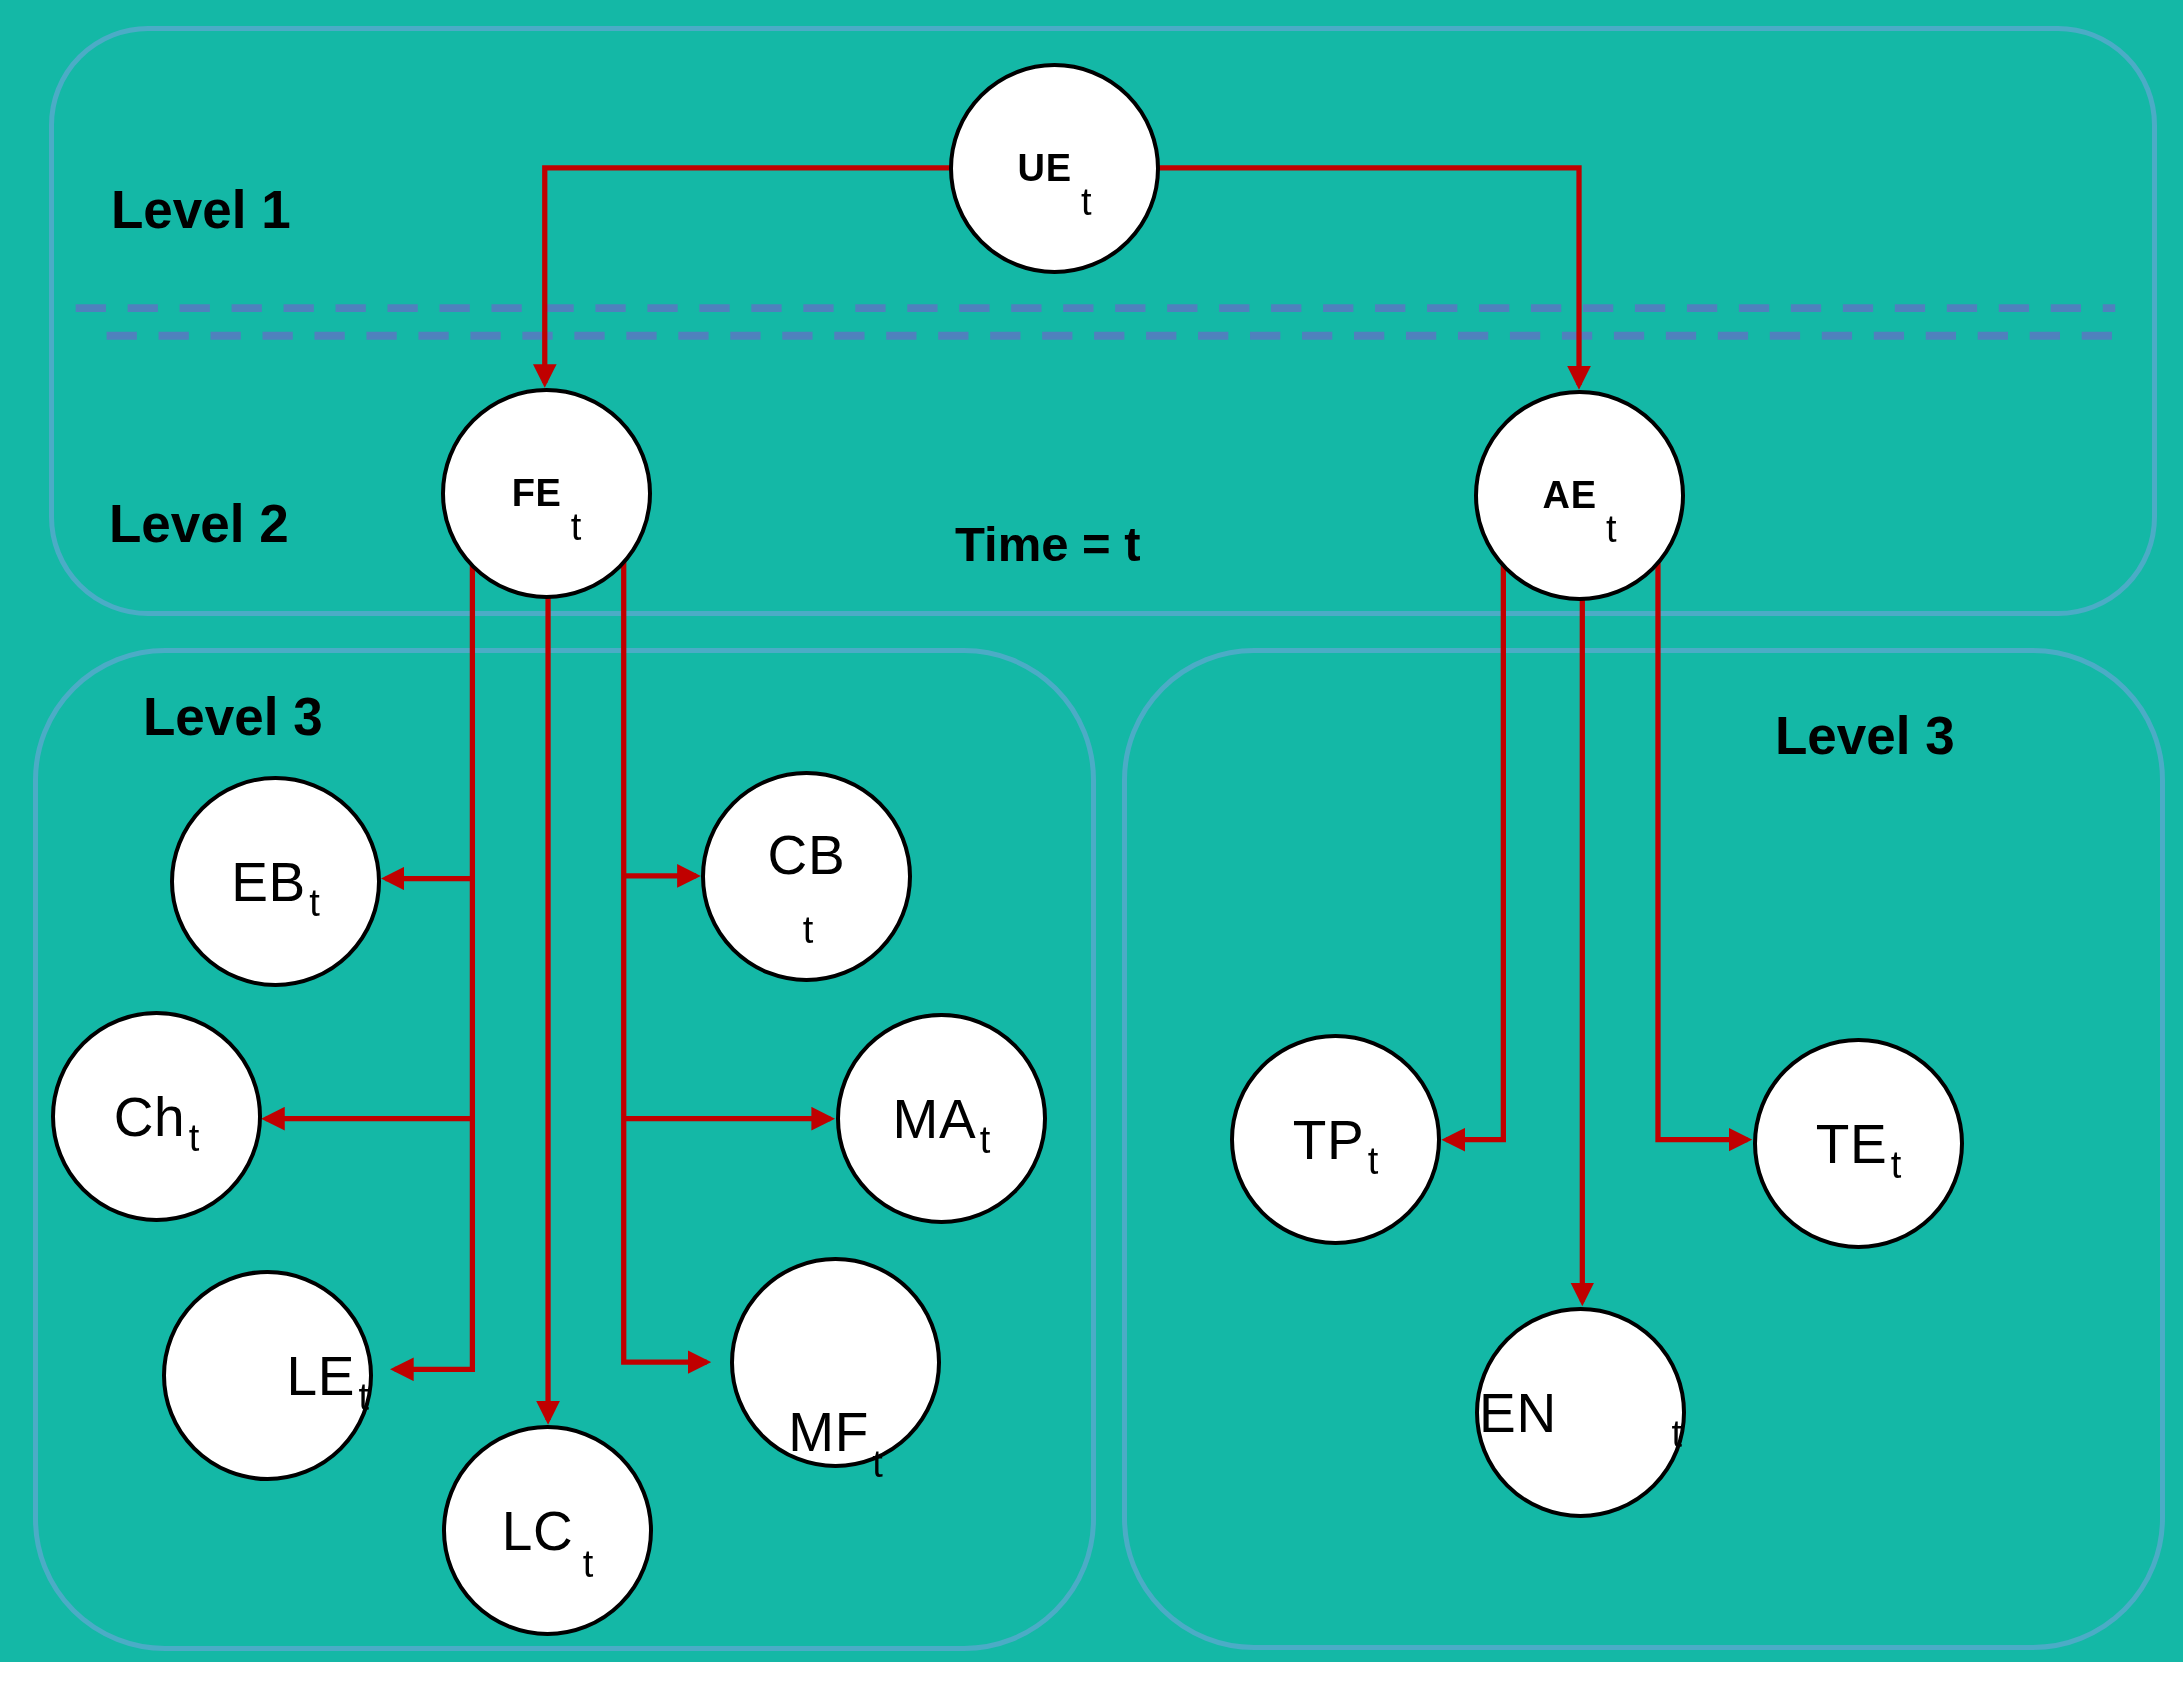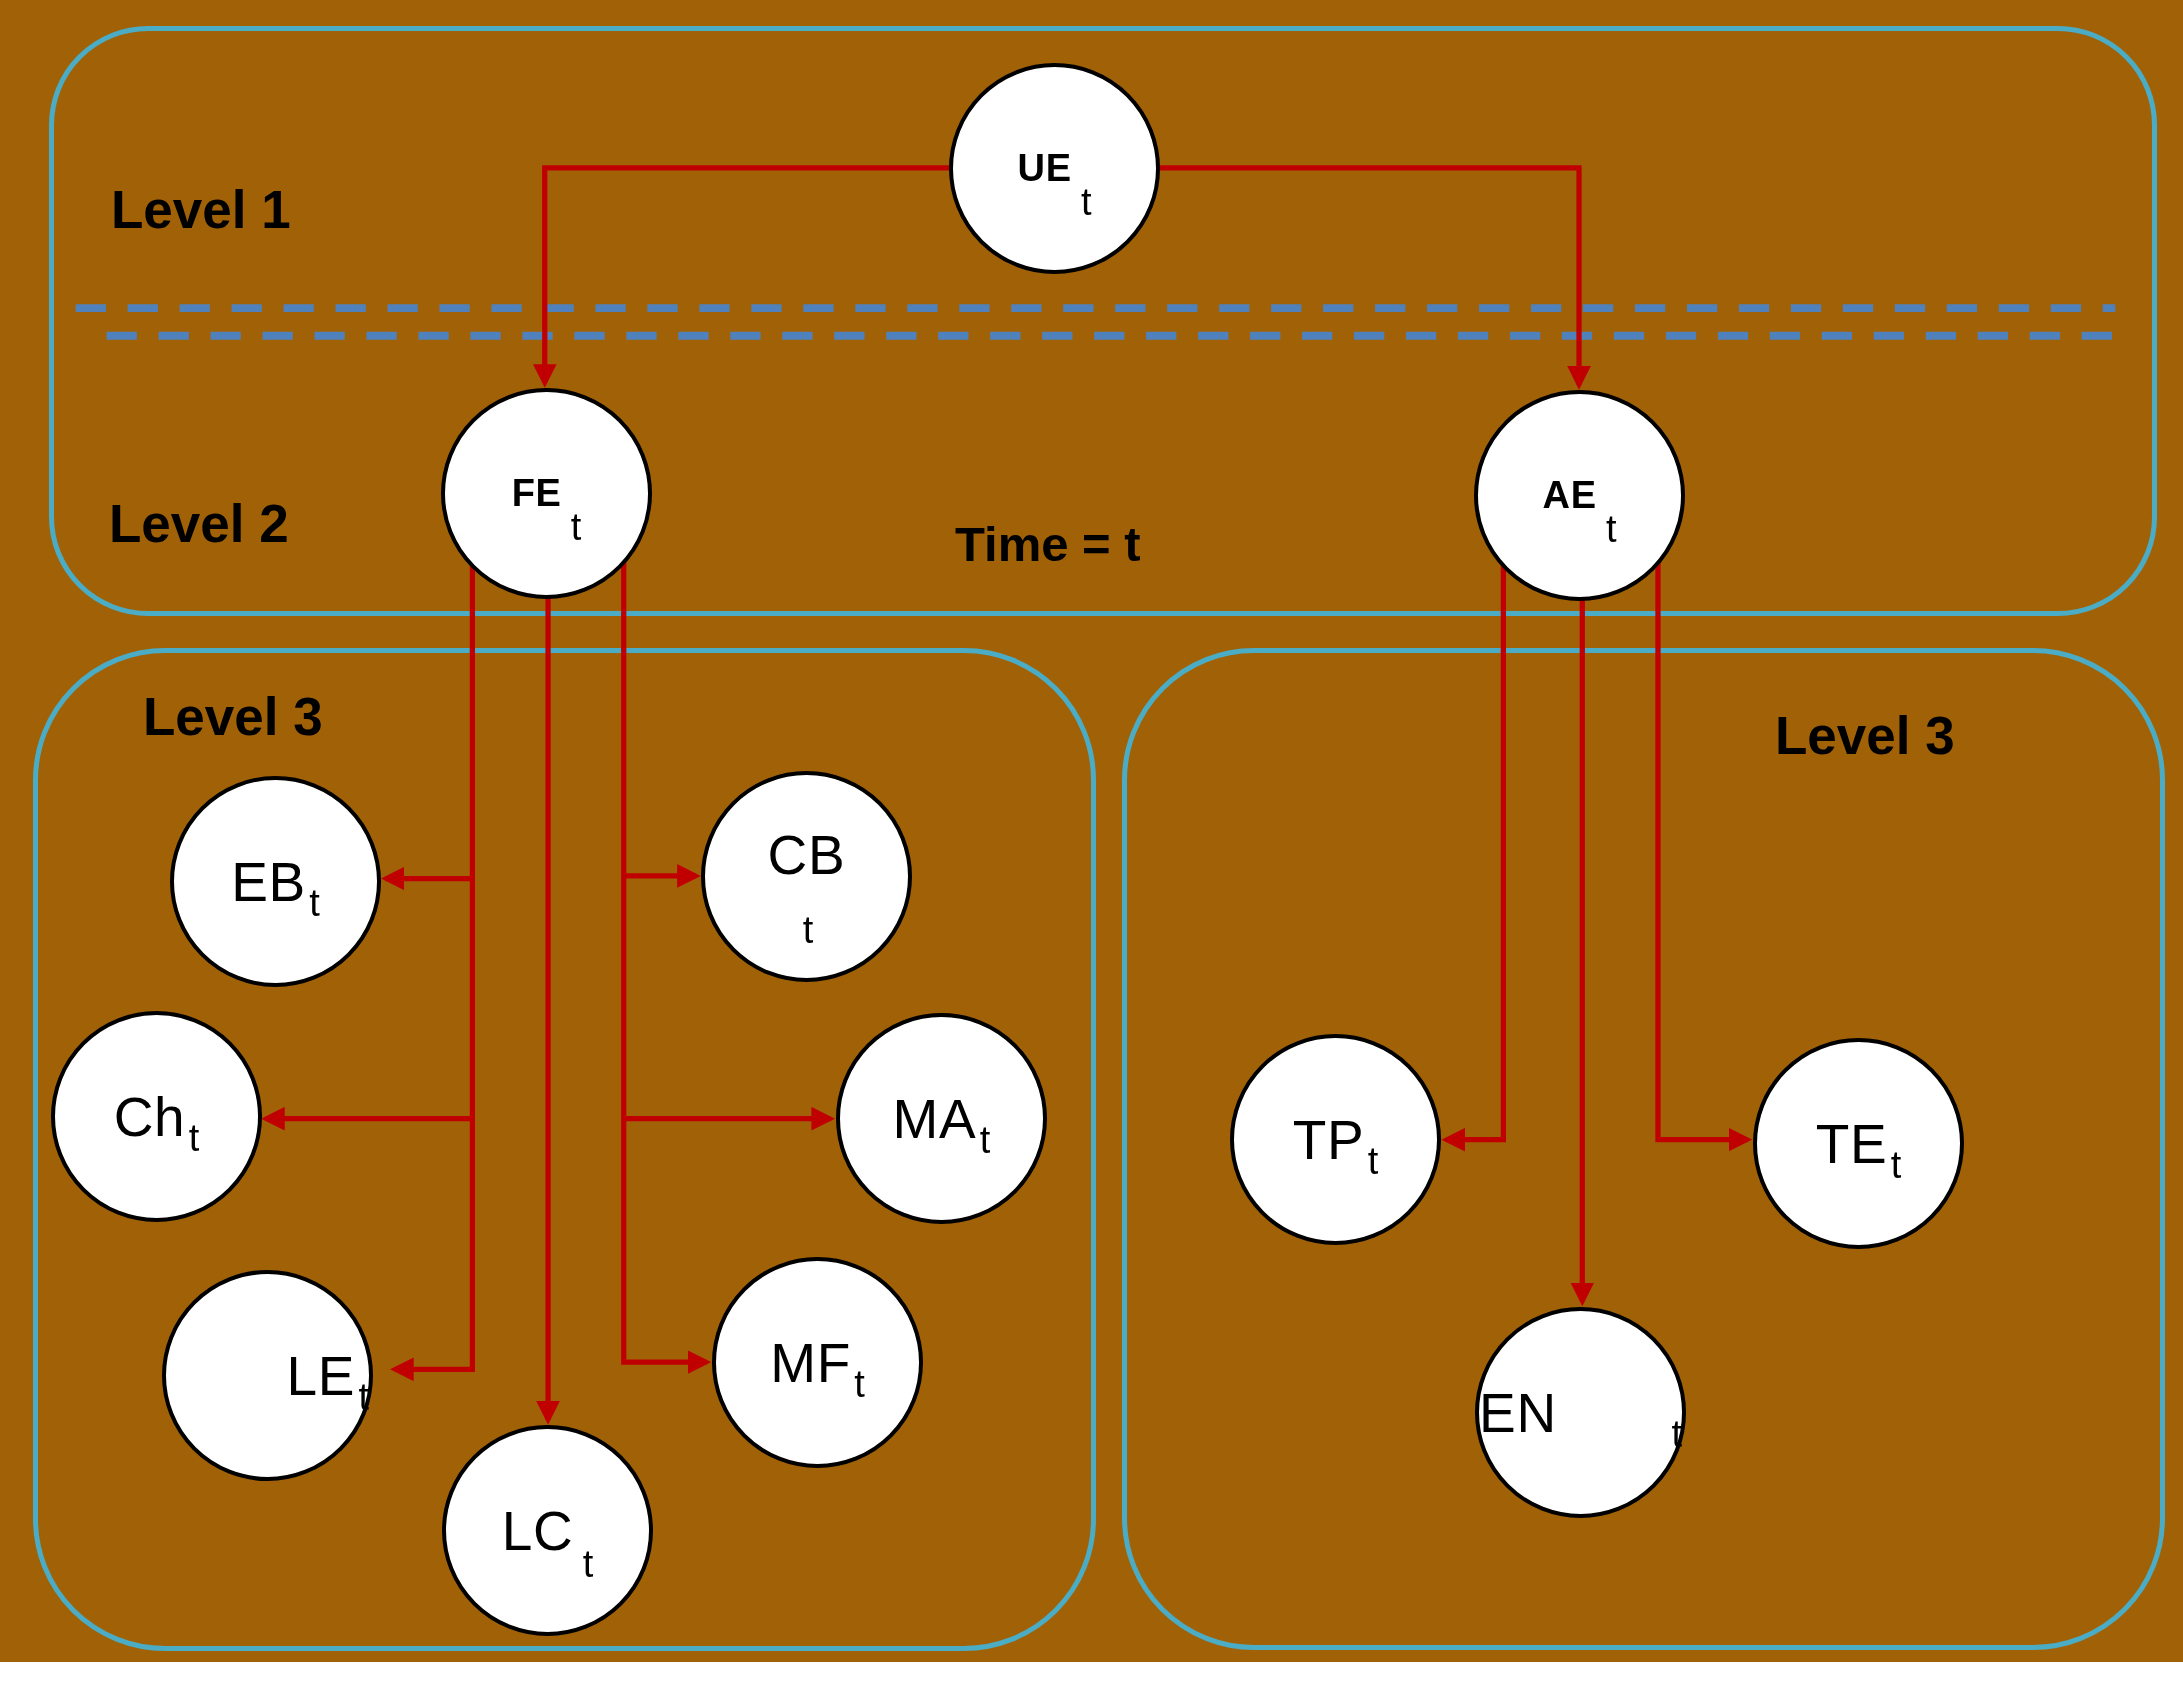--- a/index.html
+++ b/index.html
@@ -5,21 +5,21 @@
   html, body {
     margin: 0;
     padding: 0;
     background: #ffffff;
     font-family: "Liberation Sans", "DejaVu Sans", sans-serif;
   }
   #stage {
     position: relative;
     width: 2183px;
     height: 1662px;
-    background: #a16207;
+    background: #14b8a6;
     overflow: hidden;
   }
   
   .group-box {
     position: absolute;
     border: 5.3px solid #4BACC6;
     background: transparent;
     box-sizing: border-box;
     z-index: 1;
   }
@@ -84,21 +84,21 @@
   
   #node-ue { left: 949px; top: 63px;   }
   #node-fe { left: 441px;  top: 388px;  }
   #node-ae { left: 1474px; top: 390px;  }
   #node-eb { left: 170px;  top: 776px; }
   #node-cb { left: 701px; top: 771px; flex-direction: column; }
   #node-ch { left: 51px;   top: 1011px; }
   #node-ma { left: 836px; top: 1013px; }
   #node-le { left: 162px;  top: 1270px; justify-content: flex-end; }
   #node-lc { left: 442px;  top: 1425px; }
-  #node-mf { left: 712px; top: 1257px; }
+  #node-mf { left: 730px; top: 1257px; align-items: flex-end; }
   #node-tp { left: 1230px; top: 1034px; }
   #node-en { left: 1475px; top: 1307px; justify-content: space-between; }
   #node-te { left: 1753px; top: 1038px; }
 </style>
 </head>
 <body>
 
 <div id="stage">
 
   <div class="group-box" id="box-level12"></div>

